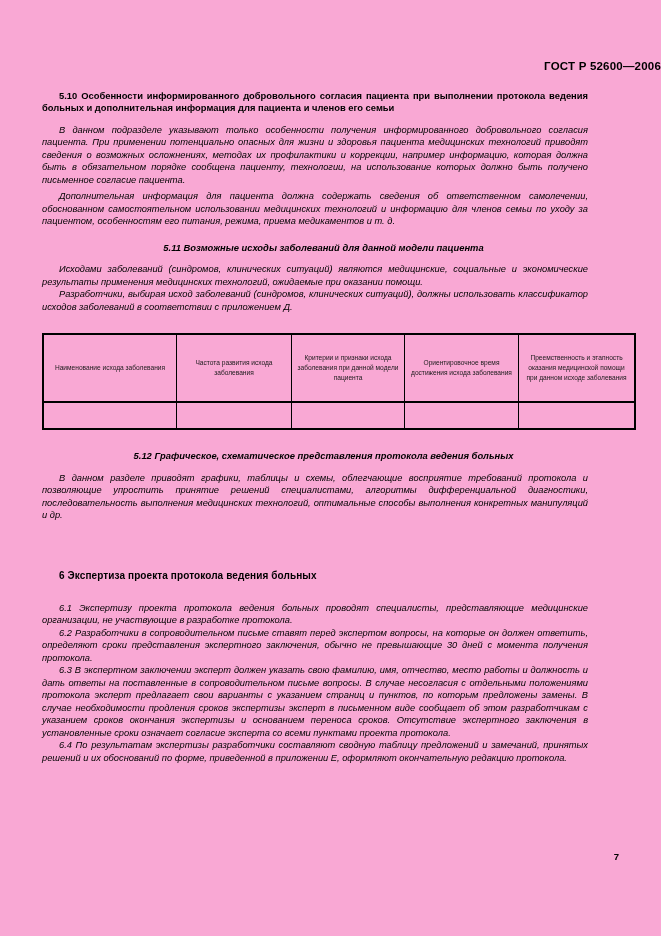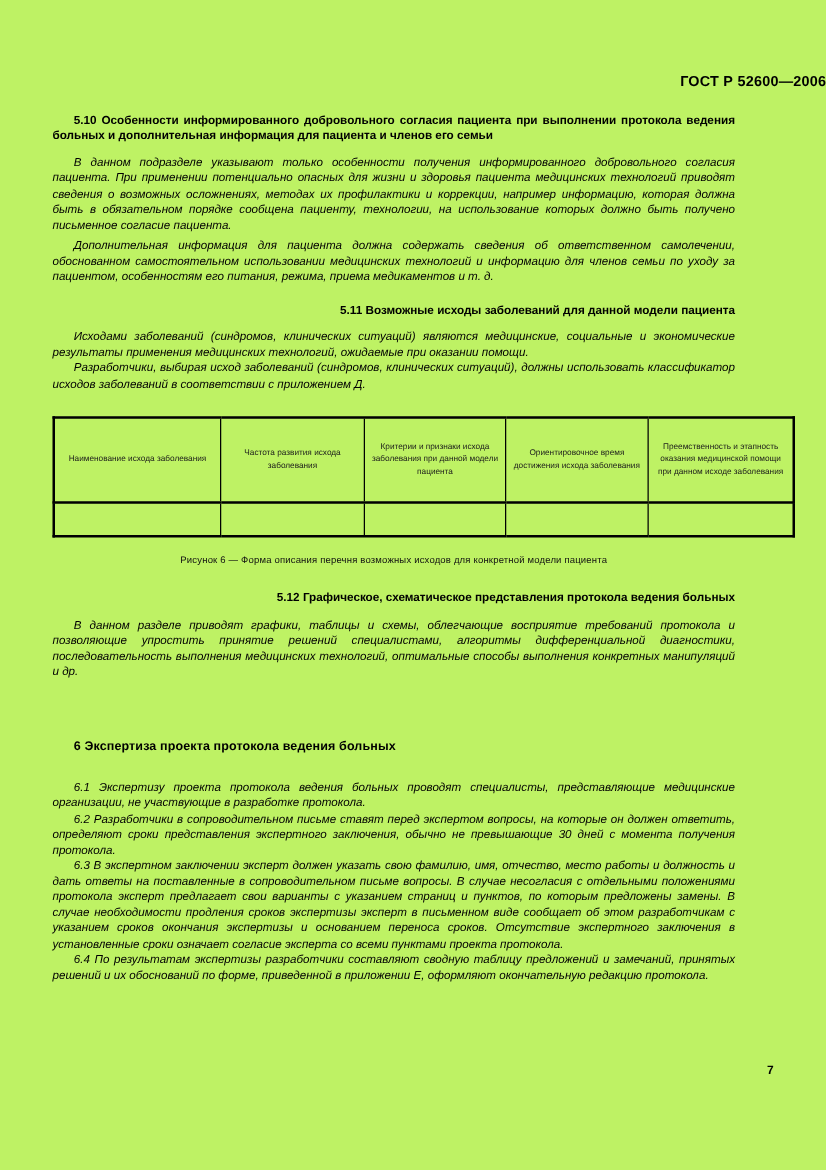--- a/index.html
+++ b/index.html
@@ -8,21 +8,21 @@
     background: #ffffff;
   }
   body {
     font-family: "Liberation Sans", sans-serif;
     color: #000000;
   }
   .page {
     position: relative;
     width: 661px;
     height: 936px;
-    background: #bef264;
+    background: #f9a8d4;
     overflow: hidden;
     box-sizing: border-box;
   }
   .content {
     position: absolute;
     left: 42px;
     top: 0;
     width: 546px;
   }
 
@@ -40,21 +40,21 @@
 
   
   .h-sub {
     font-size: 9.4px;
     font-weight: bold;
     line-height: 1.32;
     text-align: justify;
     margin: 0;
     text-indent: 17px;
   }
-  .h-sub.one-line { text-align: right; }
+  .h-sub.one-line { text-align: center; font-style: italic; }
 
   .h-main {
     font-size: 10px;
     font-weight: bold;
     line-height: 1.3;
     margin: 0;
     text-indent: 17px;
     letter-spacing: 0.1px;
   }
 
@@ -164,21 +164,20 @@
         <tr>
           <td></td>
           <td></td>
           <td></td>
           <td></td>
           <td></td>
         </tr>
       </tbody>
     </table>
 
-    <div class="fig-caption">Рисунок 6 — Форма описания перечня возможных исходов для конкретной модели пациента</div>
 
     <div class="gap-xl"></div>
 
     <div class="h-sub one-line">5.12  Графическое, схематическое представления протокола ведения больных</div>
     <div class="gap-m"></div>
     <p class="body">В данном разделе приводят графики, таблицы и схемы, облегчающие восприятие требований протокола и позволяющие упростить принятие решений специалистами, алгоритмы дифференциальной диагностики, последовательность выполнения медицинских технологий, оптимальные способы выполнения конкретных манипуляций и др.</p>
 
     <div class="gap-l"></div>
 
     <div class="gap-m"></div>

